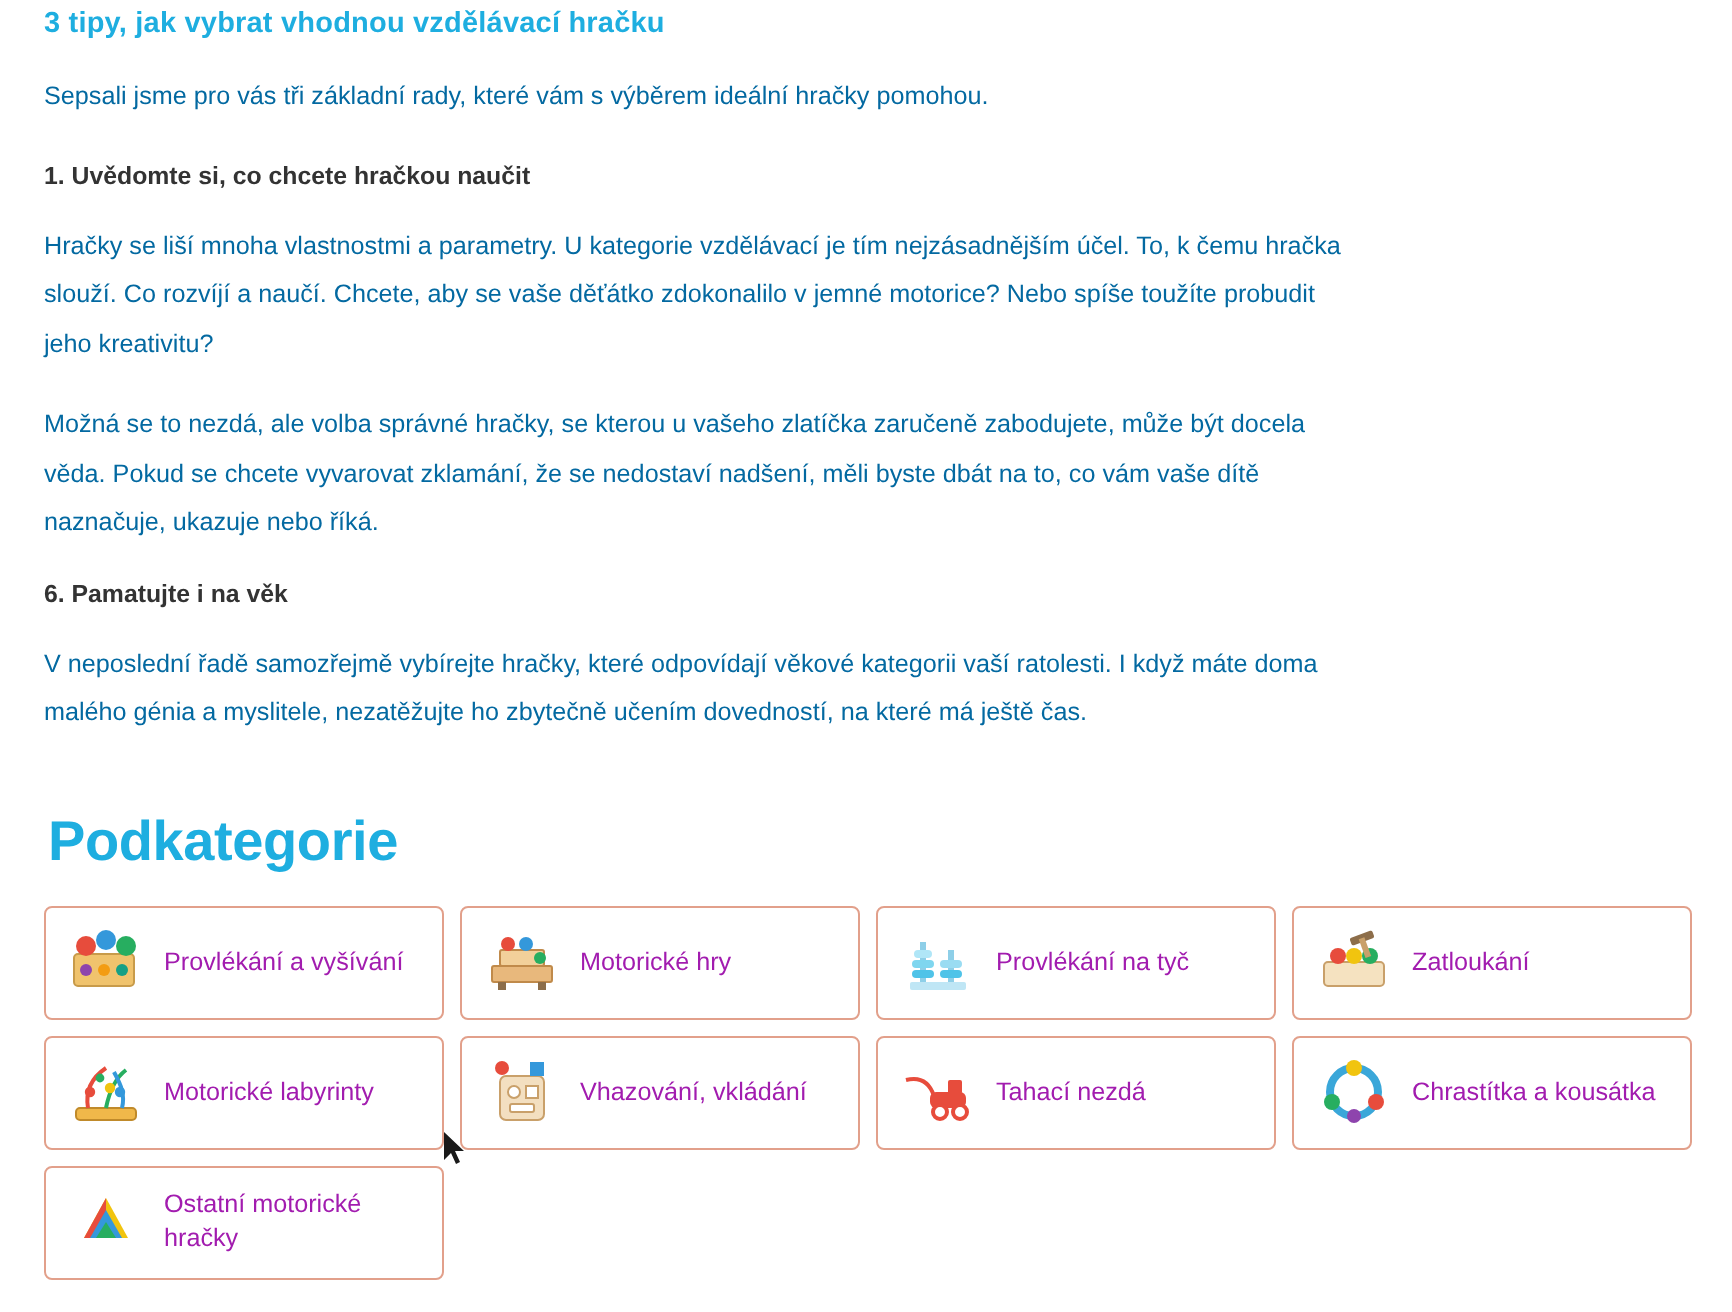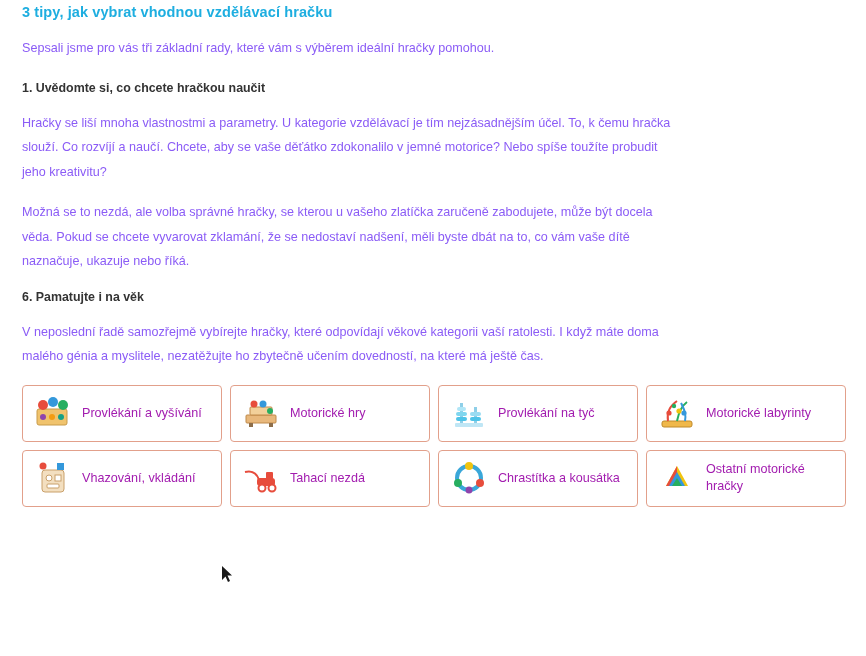--- a/index.html
+++ b/index.html
@@ -24,21 +24,21 @@
     font-size: 14.5px;
     font-weight: bold;
     color: #1eaee0;
     margin: 4px 0 16px 0;
     letter-spacing: 0.1px;
   }
   p.lead, p.body-text {
     font-size: 12.6px;
     line-height: 1.95;
     margin: 0 0 16px 0;
-    color: #8b5cf6;
+    color: #0369a1;
   }
   p.lead {
     margin-bottom: 20px;
   }
   h3.step-title {
     font-size: 12.4px;
     font-weight: bold;
     color: #333333;
     margin: 0 0 16px 0;
   }
@@ -100,20 +100,21 @@
   <p class="lead">Sepsali jsme pro vás tři základní rady, které vám s výběrem ideální hračky pomohou.</p>
 
   <h3 class="step-title">1. Uvědomte si, co chcete hračkou naučit</h3>
   <p class="body-text">Hračky se liší mnoha vlastnostmi a parametry. U kategorie vzdělávací je tím nejzásadnějším účel. To, k čemu hračka slouží. Co rozvíjí a naučí. Chcete, aby se vaše děťátko zdokonalilo v jemné motorice? Nebo spíše toužíte probudit jeho kreativitu?</p>
 
   <p class="body-text">Možná se to nezdá, ale volba správné hračky, se kterou u vašeho zlatíčka zaručeně zabodujete, může být docela věda. Pokud se chcete vyvarovat zklamání, že se nedostaví nadšení, měli byste dbát na to, co vám vaše dítě naznačuje, ukazuje nebo říká.</p>
 
   <h3 class="step-title">6. Pamatujte i na věk</h3>
   <p class="body-text">V neposlední řadě samozřejmě vybírejte hračky, které odpovídají věkové kategorii vaší ratolesti. I když máte doma malého génia a myslitele, nezatěžujte ho zbytečně učením dovedností, na které má ještě čas.</p>
 
+  <div class="section-title">Podkategorie</div>
 
   <div class="subcat-grid">
 
     <div class="subcat-card">
       <span class="subcat-icon">
         <svg width="40" height="40" viewBox="0 0 40 40">
           <rect x="4" y="16" width="30" height="16" rx="2" fill="#f0c36d" stroke="#c89b4a"></rect>
           <circle cx="10" cy="12" r="5" fill="#e74c3c"></circle>
           <circle cx="20" cy="9" r="5" fill="#3498db"></circle>
           <circle cx="30" cy="12" r="5" fill="#27ae60"></circle>
@@ -149,20 +150,33 @@
           <rect x="7" y="24" width="11" height="4" rx="2" fill="#4fc3e8"></rect>
           <rect x="7" y="19" width="11" height="4" rx="2" fill="#7fd6ef"></rect>
           <rect x="8" y="14" width="9" height="4" rx="2" fill="#b0e6f7"></rect>
           <rect x="21" y="24" width="11" height="4" rx="2" fill="#4fc3e8"></rect>
           <rect x="21" y="19" width="11" height="4" rx="2" fill="#9adcf2"></rect>
         </svg>
       </span>
       <span class="subcat-label">Provlékání na tyč</span>
     </div>
 
+    <div class="subcat-card">
+      <span class="subcat-icon">
+        <svg width="40" height="40" viewBox="0 0 40 40">
+          <rect x="5" y="20" width="30" height="12" rx="2" fill="#f5e2c0" stroke="#c9a06a"></rect>
+          <circle cx="12" cy="17" r="4" fill="#e74c3c"></circle>
+          <circle cx="20" cy="17" r="4" fill="#f1c40f"></circle>
+          <circle cx="28" cy="17" r="4" fill="#27ae60"></circle>
+          <rect x="18" y="6" width="12" height="4" rx="1" fill="#8d6e4a" transform="rotate(-20 24 8)"></rect>
+          <rect x="24" y="8" width="3" height="10" fill="#c9a06a" transform="rotate(-20 25 13)"></rect>
+        </svg>
+      </span>
+      <span class="subcat-label">Zatloukání</span>
+    </div>
 
     <div class="subcat-card">
       <span class="subcat-icon">
         <svg width="40" height="40" viewBox="0 0 40 40">
           <rect x="5" y="28" width="30" height="6" rx="2" fill="#f0b84a" stroke="#c08a2a"></rect>
           <path d="M11 28 C 9 16, 17 10, 20 8" stroke="#e74c3c" stroke-width="2" fill="none"></path>
           <path d="M20 28 C 22 18, 26 12, 30 9" stroke="#27ae60" stroke-width="2" fill="none"></path>
           <path d="M28 28 C 30 20, 26 14, 24 10" stroke="#3498db" stroke-width="2" fill="none"></path>
           <circle cx="12" cy="20" r="2.6" fill="#e74c3c"></circle>
           <circle cx="22" cy="18" r="2.6" fill="#f1c40f"></circle>

